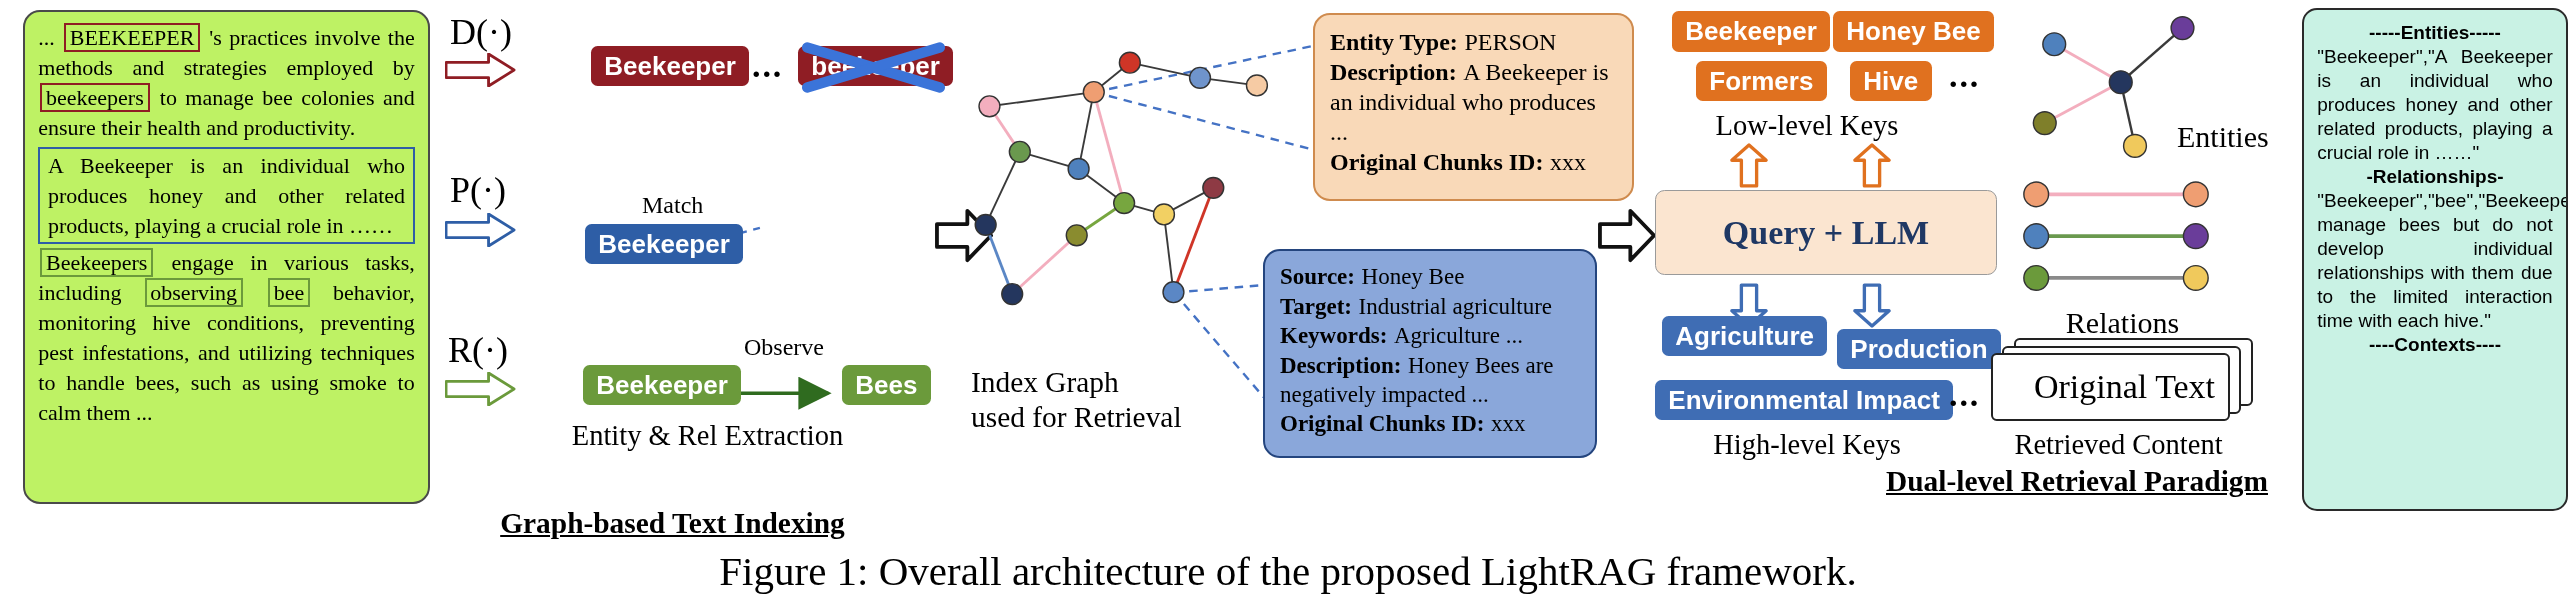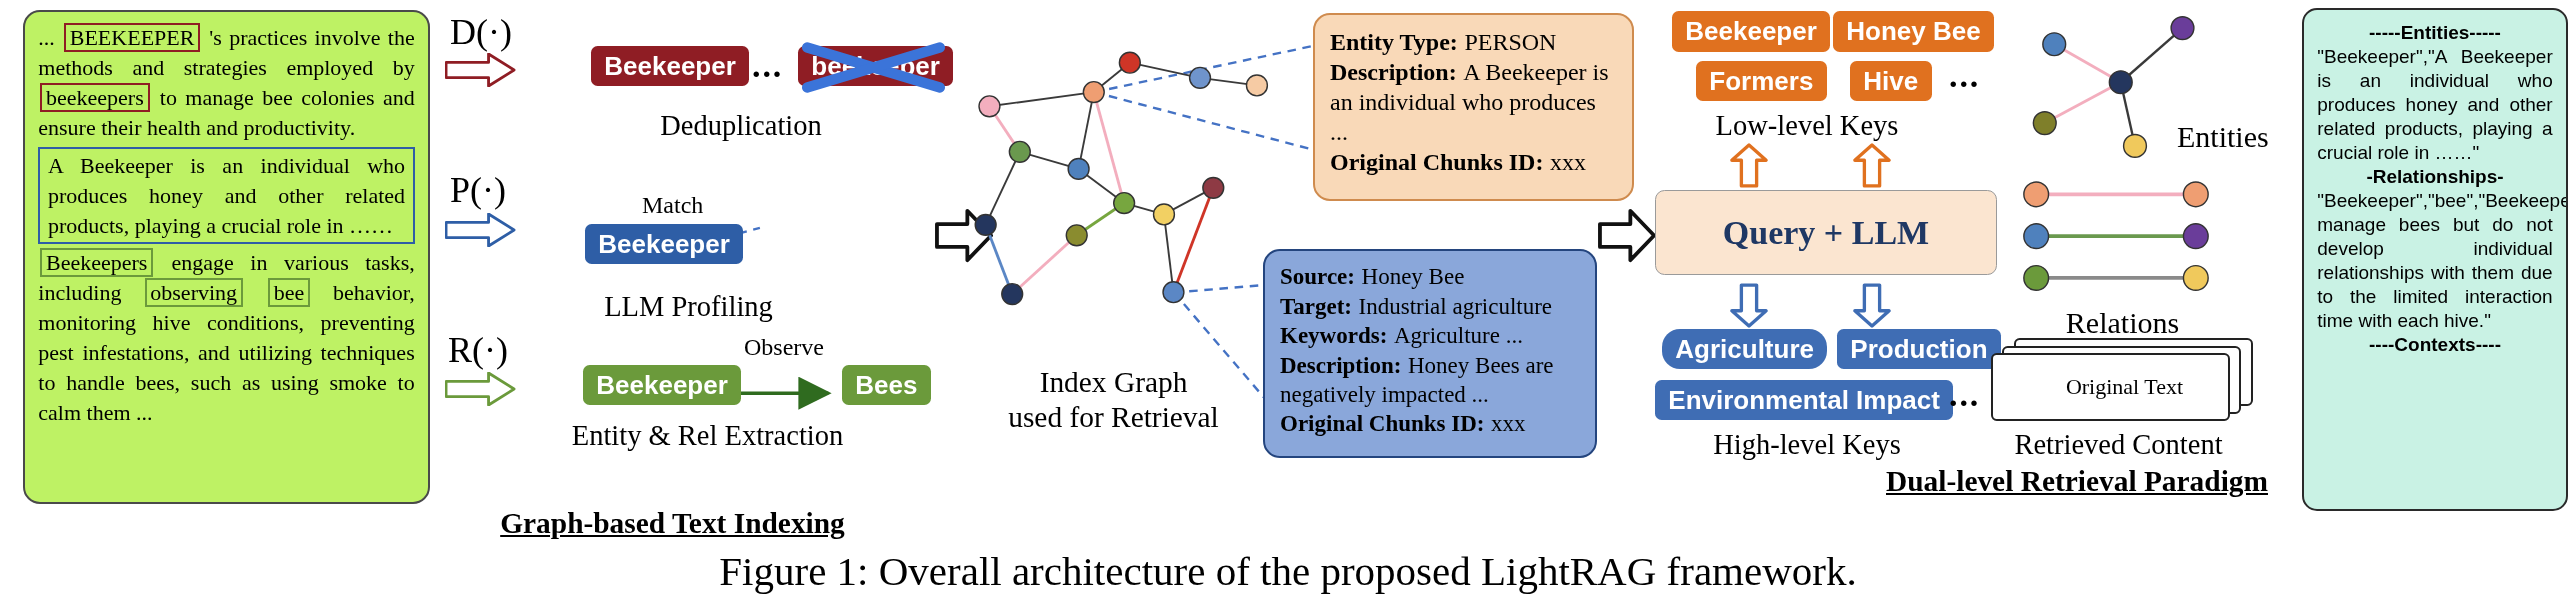--- a/index.html
+++ b/index.html
@@ -37,21 +37,21 @@
   .card { border-radius:17px; padding:11.4px 15px; font-size:24px; line-height:30px; }
   .card .ln b { margin-right:6.6px; }
   .card.entity { background:#f9d9b8; border:2.8px solid #cf8b4e; }
   .card.relation { background:#8aa7da; border:2.8px solid #24457e; font-size:23px; line-height:29.4px; }
 
   .querybox { background:#fbe5d0; border:1.9px solid #9a9a9a; border-radius:9.5px;
               display:flex; align-items:center; justify-content:center;
               font-size:34px; font-weight:bold; color:#1f3864; }
 
   .stackcard { background:#fff; border:2.8px solid #222; border-radius:5.7px; }
-  .stackfront { display:flex; align-items:center; justify-content:center; font-size:22px;padding-left:28px; }
+  .stackfront { display:flex; align-items:center; justify-content:center; font-size:34px;padding-left:28px; }
 
   .outputbox { background:#c9f2e4; border:2.8px solid #2a2a2a; border-radius:15px;
                padding:11.4px 13.3px; font-family:"Liberation Sans", sans-serif;
                font-size:19px; line-height:24px; overflow:hidden; }
   .outputbox .hdr { text-align:center; font-weight:bold; }
   .outputbox .bdy { text-align:justify; }
 
   .caption { font-size:41px; text-align:center; }
   svg { display:block; }
 </style>
@@ -90,29 +90,27 @@
   </svg>
   <div class="abs chip darkred" style="left:591px; top:46px;">Beekeeper</div>
   <div class="abs dots" style="left:752px; top:47px;">...</div>
   <div class="abs" style="left:798px; top:46px;">
     <span class="chip darkred">beekeeper</span>
     <svg class="abs" style="left:-5.7px; top:-5.7px;" width="163" height="55" viewBox="0 0 172 58">
       <line x1="16" y1="8" x2="156" y2="50" stroke="#3b74d9" stroke-width="11" stroke-linecap="round"></line>
       <line x1="156" y1="8" x2="16" y2="50" stroke="#3b74d9" stroke-width="11" stroke-linecap="round"></line>
     </svg>
   </div>
-  <div class="abs steplabel" style="left:570px; top:110px; width:342px;">Deduplication</div>
 
   <div class="abs oplabel" style="left:450px; top:169px;">P(·)</div>
   <svg class="abs" style="left:445px; top:213px;" width="72" height="34" viewBox="0 0 76 36">
     <polygon points="1,10 46,10 46,1 73,18 46,35 46,26 1,26" fill="#fff" stroke="#2e5ea6" stroke-width="3" stroke-linejoin="round"></polygon>
   </svg>
   <div class="abs" style="left:642px; top:192px; font-size:24px;">Match</div>
   <div class="abs chip blue" style="left:585px; top:224px;">Beekeeper</div>
-  <div class="abs steplabel" style="left:532px; top:291px; width:313px;">LLM Profiling</div>
 
   <div class="abs oplabel" style="left:448px; top:329px;">R(·)</div>
   <svg class="abs" style="left:445px; top:372px;" width="72" height="34" viewBox="0 0 76 36">
     <polygon points="1,10 46,10 46,1 73,18 46,35 46,26 1,26" fill="#fff" stroke="#6b9a3b" stroke-width="3" stroke-linejoin="round"></polygon>
   </svg>
   <div class="abs chip green" style="left:583px; top:365px;">Beekeeper</div>
   <div class="abs" style="left:729px; top:334px; width:110px; text-align:center; font-size:24px;">Observe</div>
   <div class="abs chip green" style="left:842px; top:365px;">Bees</div>
   <div class="abs steplabel" style="left:494px; top:420px; width:427px;">Entity &amp; Rel Extraction</div>
 
@@ -148,21 +146,21 @@
     <circle cx="62" cy="108" r="11" fill="#6a994e" stroke="#333" stroke-width="1.5"></circle>
     <circle cx="124" cy="126" r="11" fill="#4f81bd" stroke="#333" stroke-width="1.5"></circle>
     <circle cx="26" cy="185" r="11" fill="#24365e" stroke="#333" stroke-width="1.5"></circle>
     <circle cx="122" cy="196" r="11" fill="#8a8c2f" stroke="#333" stroke-width="1.5"></circle>
     <circle cx="172" cy="162" r="11" fill="#77a63f" stroke="#333" stroke-width="1.5"></circle>
     <circle cx="214" cy="174" r="11" fill="#f2d063" stroke="#333" stroke-width="1.5"></circle>
     <circle cx="266" cy="146" r="11" fill="#8e3a44" stroke="#333" stroke-width="1.5"></circle>
     <circle cx="54" cy="258" r="11" fill="#24365e" stroke="#333" stroke-width="1.5"></circle>
     <circle cx="224" cy="256" r="11" fill="#5b87c5" stroke="#333" stroke-width="1.5"></circle>
   </svg>
-  <div class="abs" style="left:971px; top:365px; width:285px; text-align:center; font-size:29.4px; line-height:35px;">
+  <div class="abs" style="left:971px; top:365px; width:285px; text-align:left; font-size:29.4px; line-height:35px;">
     <div>Index Graph</div>
     <div>used for Retrieval</div>
   </div>
 
   <div class="abs card entity" style="left:1313px; top:13.3px; width:321px; height:188px;">
     <span class="ln"><b>Entity Type:</b><span>PERSON</span><br></span>
     <span class="ln"><b>Description:</b><span>A Beekeeper is an individual who produces ...</span><br></span>
     <span class="ln"><b>Original Chunks ID:</b><span>xxx</span></span>
   </div>
 
@@ -194,21 +192,21 @@
 
   <div class="abs querybox" style="left:1655px; top:190px; width:342px; height:85px;">Query + LLM</div>
 
   <svg class="abs" style="left:1729px; top:283px;" width="40" height="46" viewBox="0 0 42 48">
     <polygon points="13,2 13,29 3,29 21,45 39,29 29,29 29,2" fill="#fff" stroke="#3f6db4" stroke-width="3.5" stroke-linejoin="round"></polygon>
   </svg>
   <svg class="abs" style="left:1852px; top:283px;" width="40" height="46" viewBox="0 0 42 48">
     <polygon points="13,2 13,29 3,29 21,45 39,29 29,29 29,2" fill="#fff" stroke="#3f6db4" stroke-width="3.5" stroke-linejoin="round"></polygon>
   </svg>
 
-  <div class="abs chip mblue" style="left:1662px; top:329px;border-radius:18px;">Agriculture</div>
+  <div class="abs chip mblue" style="left:1662px; top:316px;">Agriculture</div>
   <div class="abs chip mblue" style="left:1837px; top:329px;">Production</div>
   <div class="abs chip mblue" style="left:1655px; top:380px;">Environmental Impact</div>
   <div class="abs dots" style="left:1949px; top:376px;">...</div>
   <div class="abs steplabel" style="left:1655px; top:429px; width:304px;">High-level Keys</div>
 
   <svg class="abs" style="left:2021px; top:11.4px;" width="190" height="152" viewBox="0 0 200 160">
     <line x1="35" y1="35" x2="105" y2="75" stroke="#f3aebe" stroke-width="3"></line>
     <line x1="170" y1="18" x2="105" y2="75" stroke="#3a3a3a" stroke-width="2.5"></line>
     <line x1="25" y1="118" x2="105" y2="75" stroke="#f3aebe" stroke-width="3"></line>
     <line x1="120" y1="142" x2="105" y2="75" stroke="#3a3a3a" stroke-width="2.5"></line>

